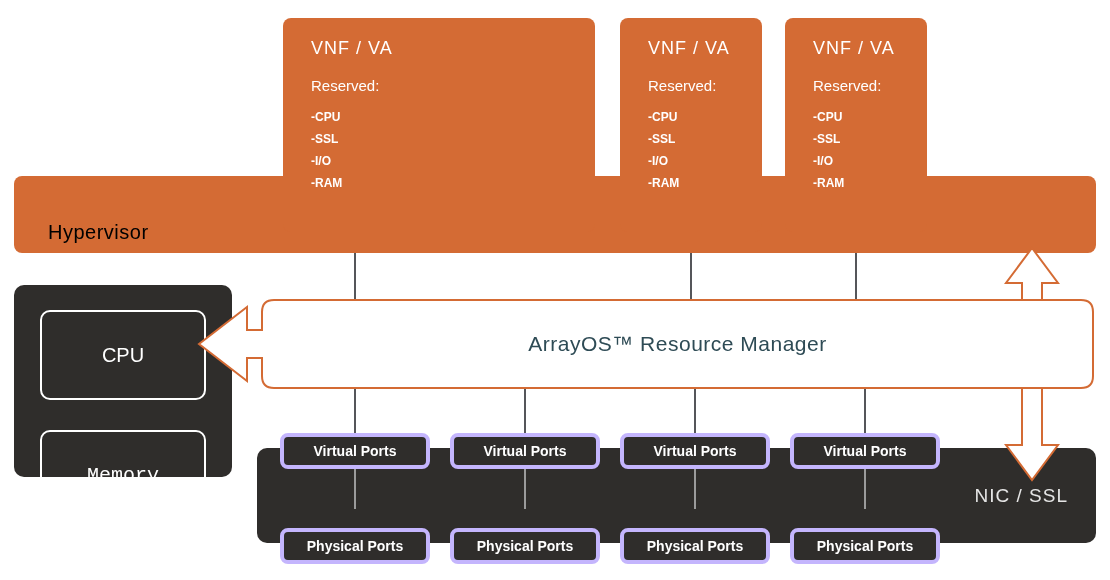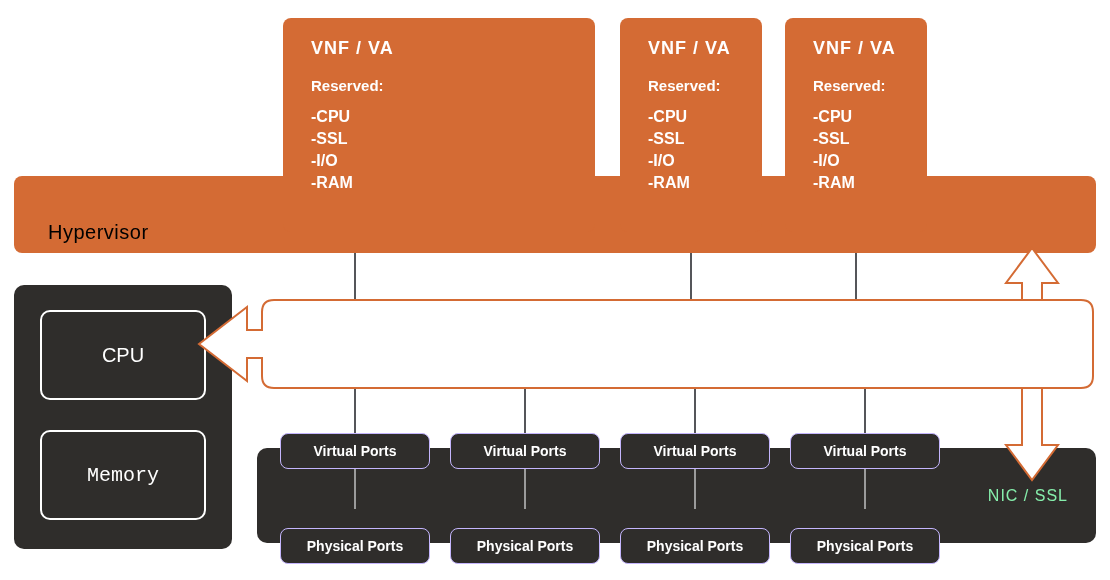--- a/index.html
+++ b/index.html
@@ -10,39 +10,39 @@
   
   .hyp-bar{position:absolute;left:14px;top:176px;width:1082px;height:77px;
     background:#D46B34;border-radius:8px;z-index:1;}
   .hyp-label{position:absolute;left:34px;bottom:9px;color:#000000;font-size:20px;letter-spacing:0.5px;}
   
   .vnf{position:absolute;top:18px;height:214px;background:#D46B34;border-radius:8px;
     color:#ffffff;box-sizing:border-box;padding:20px 0 0 28px;z-index:2;}
   .vnf-1{left:283px;width:312px;}
   .vnf-2{left:620px;width:142px;}
   .vnf-3{left:785px;width:142px;}
-  .vnf-title{font-size:18px;font-weight:bold;letter-spacing:1px;}
-  .vnf-reserved{margin-top:18px;font-size:15px;font-weight:bold;}
+  .vnf-title{font-size:18px;font-weight:normal;letter-spacing:1px;}
+  .vnf-reserved{margin-top:18px;font-size:15px;font-weight:normal;}
   .vnf-items{margin-top:12px;}
-  .vnf-item{font-size:16px;font-weight:bold;line-height:22px;}
+  .vnf-item{font-size:12px;font-weight:bold;line-height:22px;}
   
-  .left-box{position:absolute;left:14px;top:285px;width:218px;height:264px;
+  .left-box{position:absolute;left:14px;top:285px;width:218px;height:192px;
     background:#2F2D2B;border-radius:10px;z-index:1;}
   .hw-box{position:absolute;left:26px;width:166px;height:90px;border:2px solid #ffffff;
     border-radius:10px;color:#ffffff;font-size:20px;display:flex;align-items:center;
     justify-content:center;box-sizing:border-box;}
   .hw-cpu{top:25px;}
   .hw-mem{top:145px;font-family:Liberation Mono, monospace;}
   
   .nic-bar{position:absolute;left:257px;top:448px;width:839px;height:95px;
     background:#2F2D2B;border-radius:10px;z-index:1;}
   .nic-label{position:absolute;right:28px;top:50%;transform:translateY(-50%);
-    color:#86efac;font-size:16px;letter-spacing:1px;}
+    color:#e5e5e5;font-size:19px;letter-spacing:1px;}
   
-  .port{position:absolute;width:150px;height:36px;background:#2F2D2B;border:1px solid #c4b5fd;
+  .port{position:absolute;width:150px;height:36px;background:#2F2D2B;border:4px solid #c4b5fd;
     border-radius:8px;color:#ffffff;font-size:14px;font-weight:bold;display:flex;
     align-items:center;justify-content:center;box-sizing:border-box;z-index:2;}
   .vp{top:433px;} .pp{top:528px;}
   .col-1{left:280px;} .col-2{left:450px;} .col-3{left:620px;} .col-4{left:790px;}
   
   .vline{position:absolute;width:2px;background:#55565A;z-index:0;}
   .vline.upper{top:253px;height:47px;}
   .vline.mid{top:388px;height:46px;}
   .vline.ports{top:467px;height:42px;background:#9b9b9b;z-index:2;}
   .lx-1{left:354px;} .lx-2{left:524px;} .lx-3{left:694px;} .lx-4{left:864px;}
@@ -149,14 +149,15 @@
       <span>Physical Ports</span>
     </div>
 
   <svg class="updown-svg" viewBox="0 0 58 236">
     <path d="M 29 2 L 55 37 L 39 37 L 39 199 L 55 199 L 29 234 L 3 199 L 19 199 L 19 37 L 3 37 Z" fill="#ffffff" stroke="#D46B34" stroke-width="2" stroke-linejoin="miter"></path>
   </svg>
 
   <svg class="rm-svg" viewBox="0 0 901 96">
     <path d="M 4 48 L 52 11 L 52 34 L 67 34 L 67 16 Q 67 4 79 4 L 886 4 Q 898 4 898 16 L 898 80 Q 898 92 886 92 L 79 92 Q 67 92 67 80 L 67 62 L 52 62 L 52 85 Z" fill="#ffffff" stroke="#D46B34" stroke-width="2" stroke-linejoin="miter"></path>
   </svg>
+  <div class="rm-label">ArrayOS™ Resource Manager</div>
 
 </div>
 
 </body></html>

